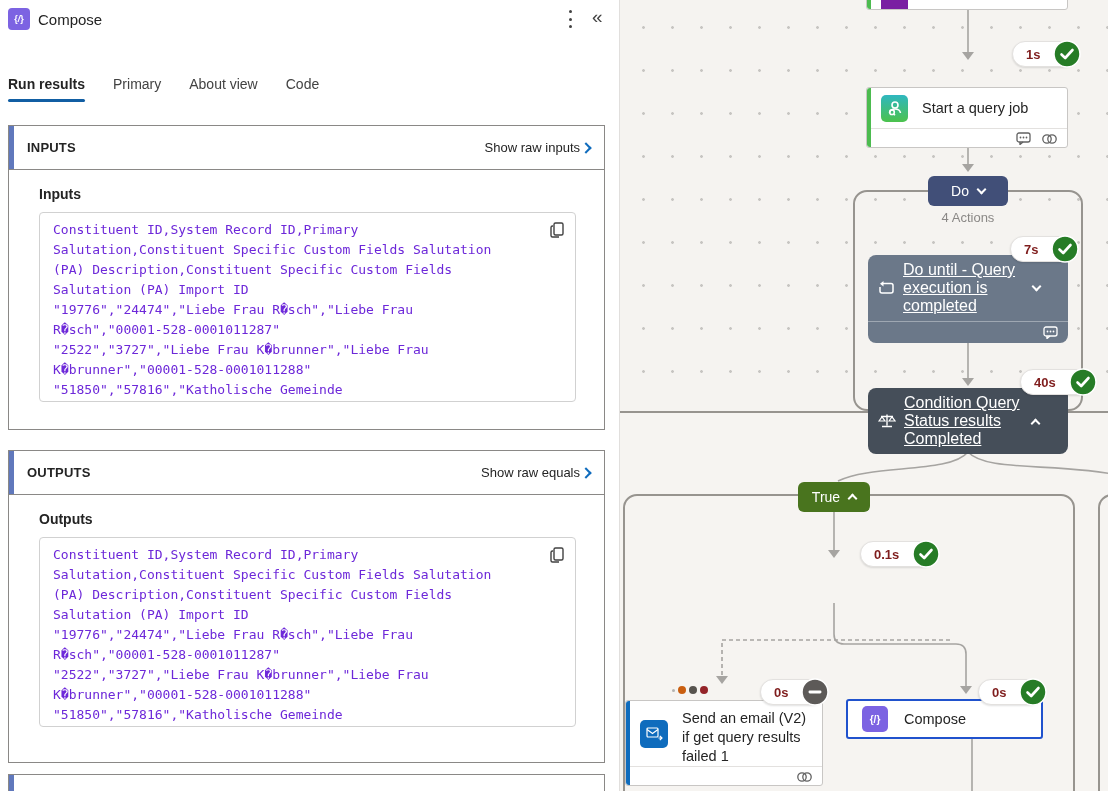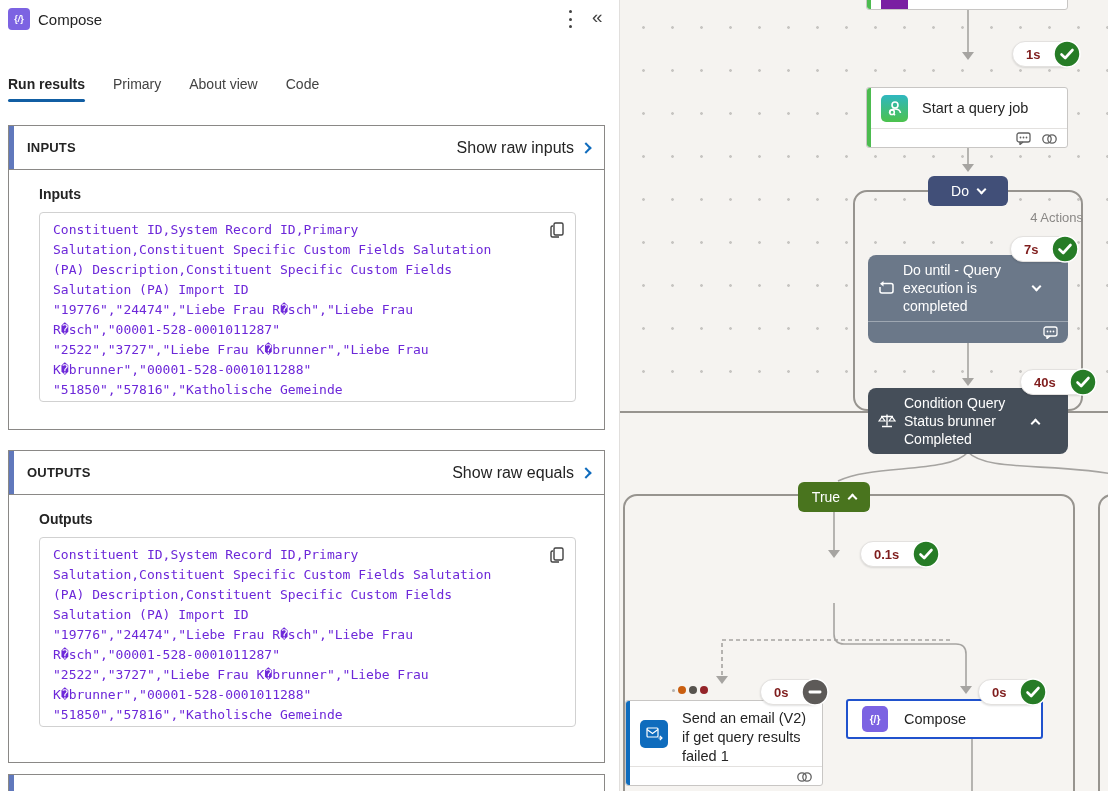--- a/index.html
+++ b/index.html
@@ -18,21 +18,21 @@
 
   .tabs { position:absolute; left:8px; top:72px; display:flex; gap:28px; font-size:14px; color:#424242; }
   .tab { padding:4px 0 10px 0; position:relative; cursor:pointer; }
   .tab.active { font-weight:bold; color:#242424; }
   .tab.active:after { content:""; position:absolute; left:0; right:0; bottom:0; height:3px; border-radius:2px; background:#115ea3; }
 
   .section { position:absolute; left:8px; width:597px; border:1px solid #8a8886; background:#fff; }
   .sec-head { position:relative; height:44px; display:flex; align-items:center; border-bottom:1px solid #8a8886; padding:0 14px 0 18px; }
   .sec-accent { position:absolute; left:0; top:0; width:5px; height:100%; background:#6078bc; }
   .sec-title { font-size:13px; font-weight:bold; letter-spacing:.2px; }
-  .sec-link { margin-left:auto; display:flex; align-items:center; gap:8px; font-size:16px; cursor:pointer; }
+  .sec-link { margin-left:auto; display:flex; align-items:center; gap:2px; font-size:13px; cursor:pointer; }
   .chev { display:inline-block; width:8px; height:8px; border-right:2.5px solid #0f6cbd; border-bottom:2.5px solid #0f6cbd; transform:rotate(-45deg); }
   .sec-label { font-size:14px; font-weight:bold; margin:16px 0 10px 30px; }
   .codebox { position:relative; margin-left:30px; width:537px; height:190px; border:1px solid #d1d1d1; border-radius:4px; background:#fff; padding:7px 34px 7px 13px; }
   .code { font-family:"DejaVu Sans Mono","Liberation Mono",monospace; font-size:13px; line-height:20px; white-space:pre-wrap; color:#6d28d9; }
   .copy-btn { position:absolute; right:7px; top:7px; width:20px; height:20px; cursor:pointer; }
 
   
   #diagram { position:absolute; left:620px; top:0; width:488px; height:791px; overflow:hidden;
     background-color:#f5f3f0;
     background-image:radial-gradient(circle,#c7c5c2 1.3px,transparent 1.5px);
@@ -43,29 +43,29 @@
 
   .card { position:absolute; background:#fff; border:1px solid #c8c6c4; border-radius:3px; z-index:4; }
   .accent { position:absolute; left:0; top:0; bottom:0; width:4px; border-radius:3px 0 0 3px; }
   .card-row { display:flex; align-items:center; gap:14px; padding:0 10px 0 14px; }
   .node-icon { width:27px; height:27px; border-radius:5px; flex:0 0 auto; display:flex; align-items:center; justify-content:center; color:#fff; }
   .node-title { font-size:14.5px; color:#242424; line-height:19px; }
   .card-footer { border-top:1px solid #e3e1df; height:20px; display:flex; align-items:center; justify-content:flex-end; gap:10px; padding:0 9px; }
 
   .dark-card { position:absolute; border-radius:8px; color:#fff; z-index:4; }
   .dark-row { display:flex; align-items:center; padding:6px 8px 6px 10px; gap:8px; }
-  .dark-title { font-size:14px; line-height:18px; flex:1; }
+  .dark-title { font-size:16px; line-height:18px; flex:1;text-decoration:underline; }
   .dark-footer { height:22px; border-top:1px solid rgba(255,255,255,.35); display:flex; align-items:center; justify-content:flex-end; padding:0 10px; }
   .wchev { display:inline-block; width:7px; height:7px; border-right:2px solid #fff; border-bottom:2px solid #fff; }
   .wchev.down { transform:rotate(45deg); margin-top:-3px; }
   .wchev.up { transform:rotate(-135deg); margin-top:4px; }
 
   .scope-btn { position:absolute; z-index:5; border-radius:6px; color:#fff; font-size:14px;
     display:flex; align-items:center; justify-content:center; gap:9px; cursor:pointer; }
-  .actions-label { position:absolute; z-index:2; font-size:13px; color:#8a8886; text-align:right; }
+  .actions-label { position:absolute; z-index:2; font-size:13px; color:#8a8886; text-align:center; }
 
   .badge { position:absolute; z-index:6; display:flex; align-items:center; }
   .badge .pill { background:#fff; border:1px solid #e3e1df; border-radius:14px; height:26px;
     display:flex; align-items:center; padding:0 36px 0 13px; font-size:13px; font-weight:bold; color:#7f1d1d;
     box-shadow:0 1px 2px rgba(0,0,0,.12); margin-right:-24px; }
   .badge svg { position:relative; }
 
   .status-dots { position:absolute; z-index:5; display:flex; align-items:center; gap:3px; }
   .status-dots i { border-radius:50%; display:block; }
 </style>
@@ -264,21 +264,21 @@
         <path d="M8.5,14.5 L12.2,18 L19.5,10" fill="none" stroke="#fff" stroke-width="2.6" stroke-linecap="round" stroke-linejoin="round"></path>
       </svg>
   </div>
 
   <div class="dark-card" style="left:248px; top:388px; width:200px; background:#454e59;">
     <div class="dark-row" style="min-height:62px;">
       <svg width="18" height="16" viewBox="0 0 18 16">
           <path d="M9,1.5 V12.5 M4,13.5 H14 M3,3.5 H15" stroke="#fff" stroke-width="1.4" fill="none"></path>
           <path d="M1,8 L4,3.8 L7,8 Z M11,8 L14,3.8 L17,8 Z" fill="none" stroke="#fff" stroke-width="1.2"></path>
         </svg>
-      <div class="dark-title" style="max-width:120px;">Condition Query Status brunner Completed</div>
+      <div class="dark-title" style="max-width:120px;">Condition Query Status results Completed</div>
       <span class="wchev up"></span>
     </div>
   </div>
   <div class="badge" style="left:400px; top:368px;">
     <span class="pill">40s</span>
     <svg width="28" height="28" viewBox="0 0 28 28">
         <circle cx="14" cy="14" r="13" fill="#267c26" stroke="#fff" stroke-width="1.5"></circle>
         <path d="M8.5,14.5 L12.2,18 L19.5,10" fill="none" stroke="#fff" stroke-width="2.6" stroke-linecap="round" stroke-linejoin="round"></path>
       </svg>
   </div>

